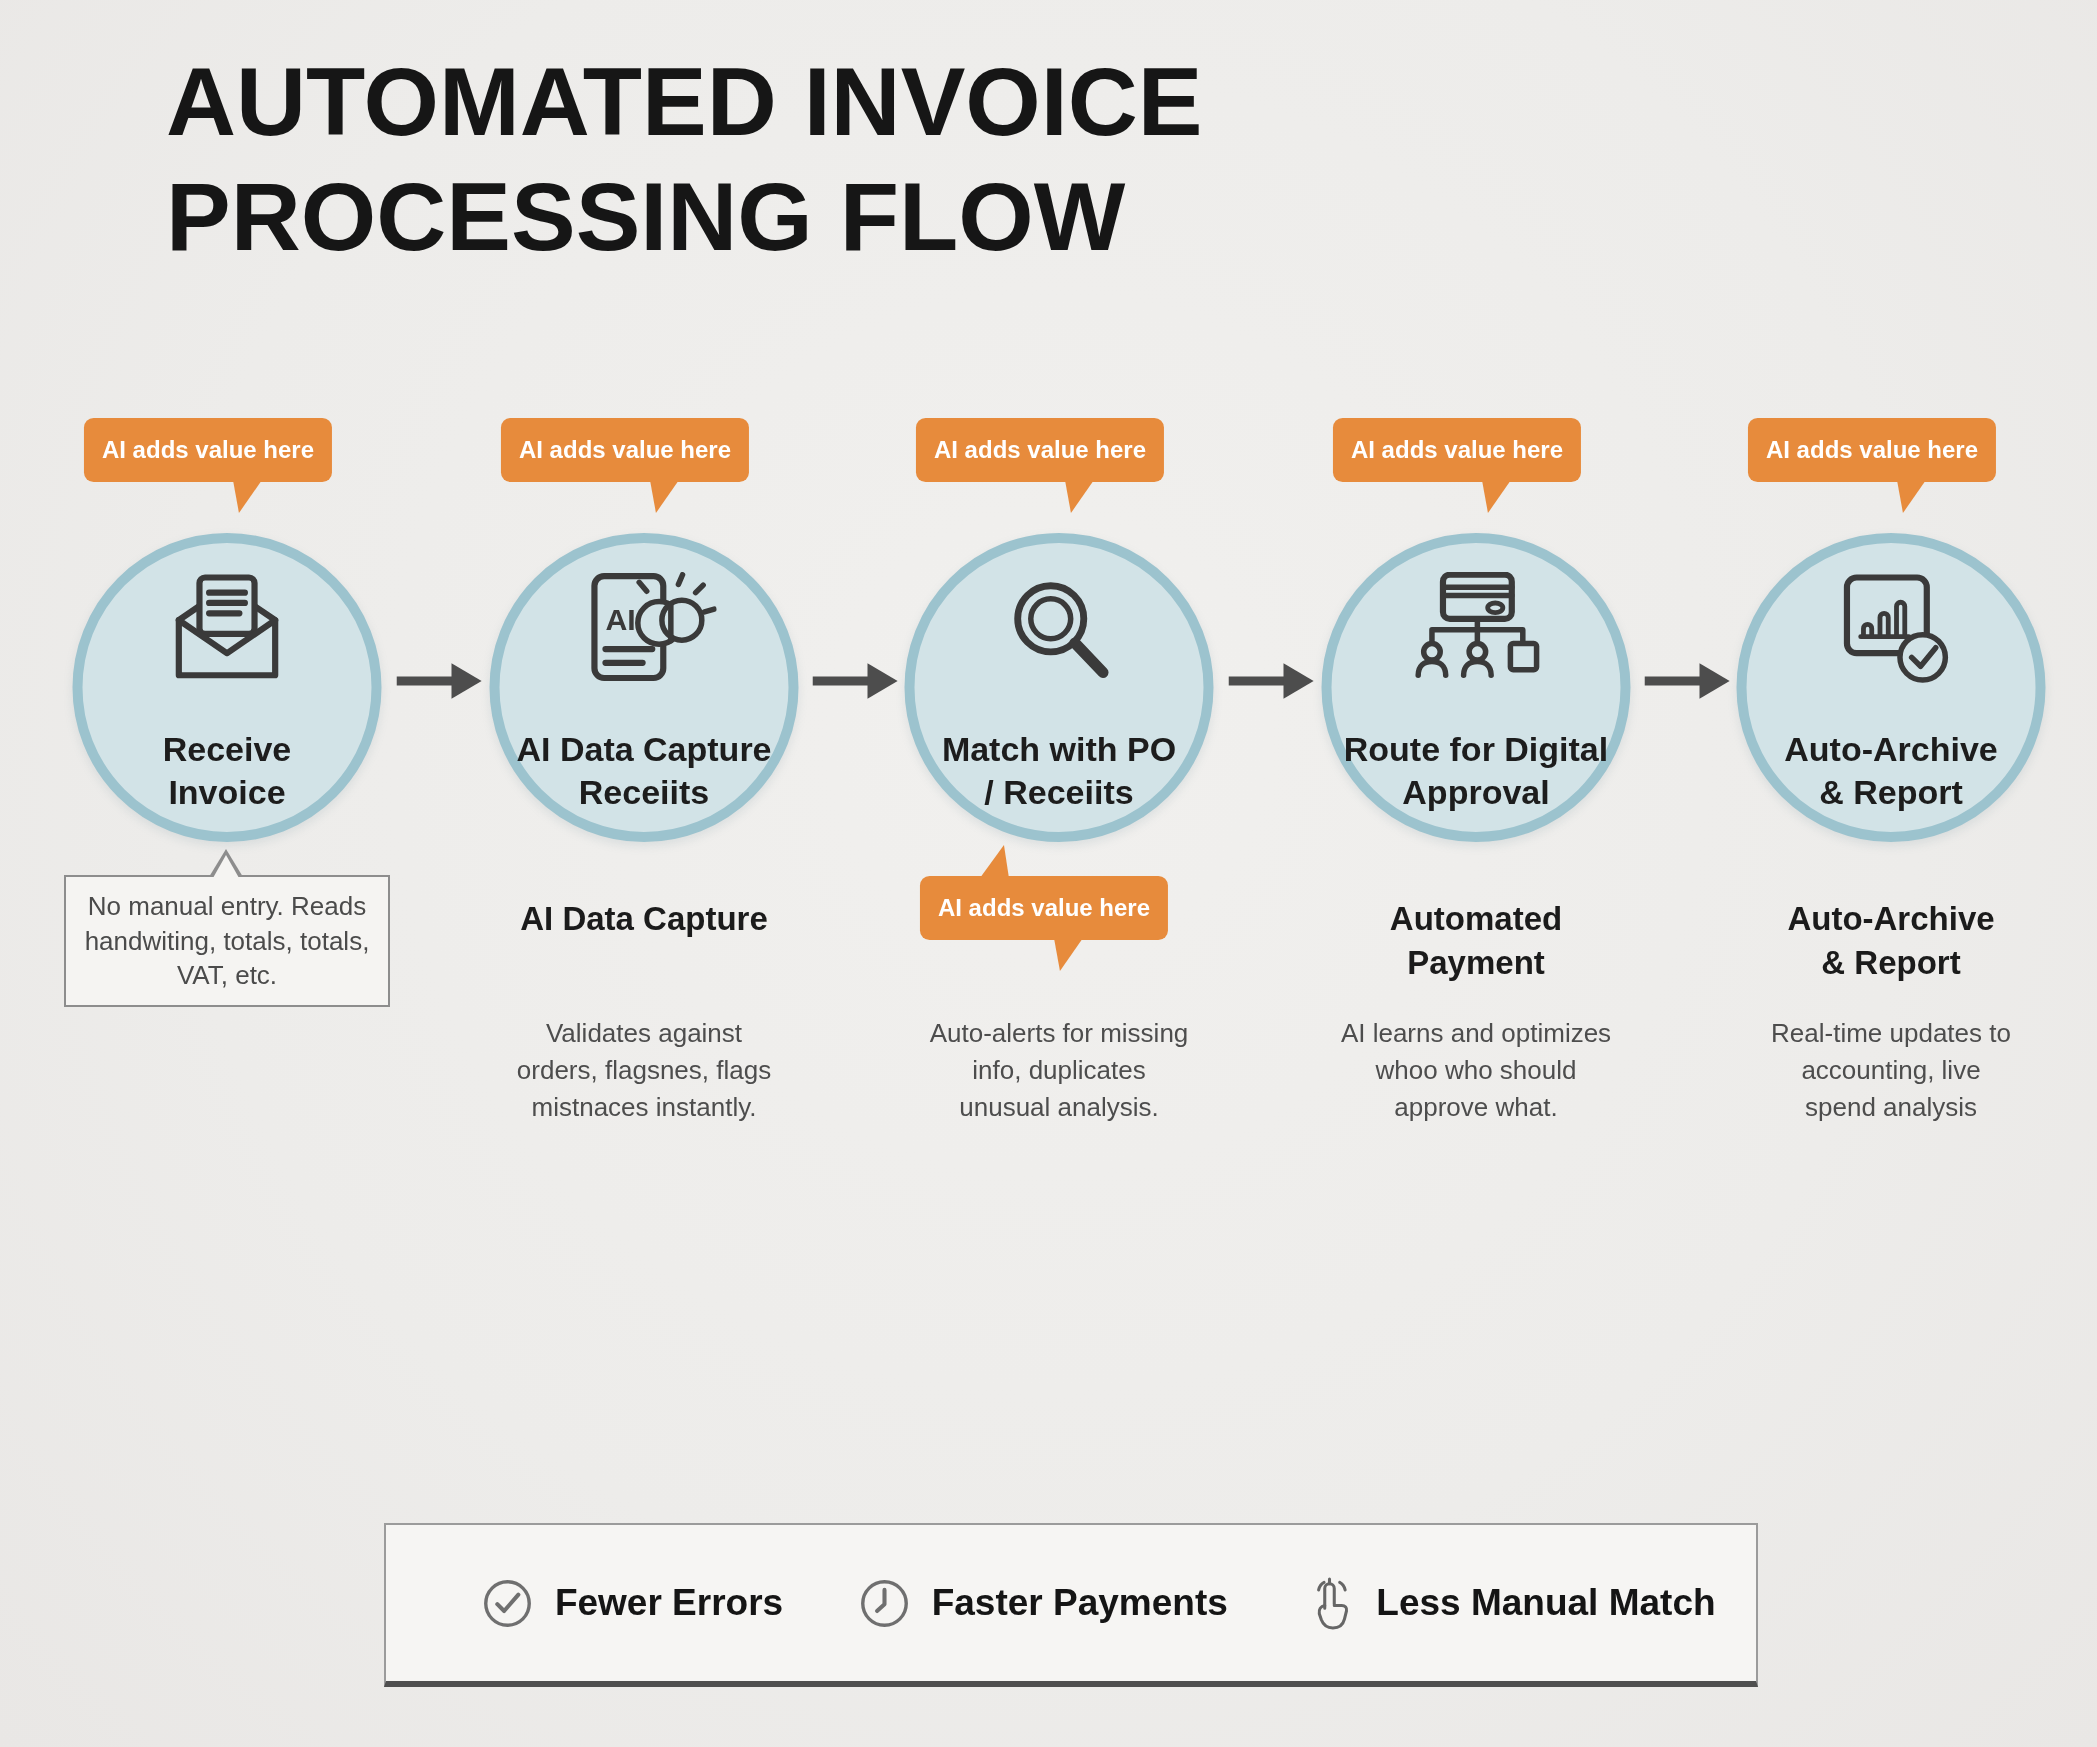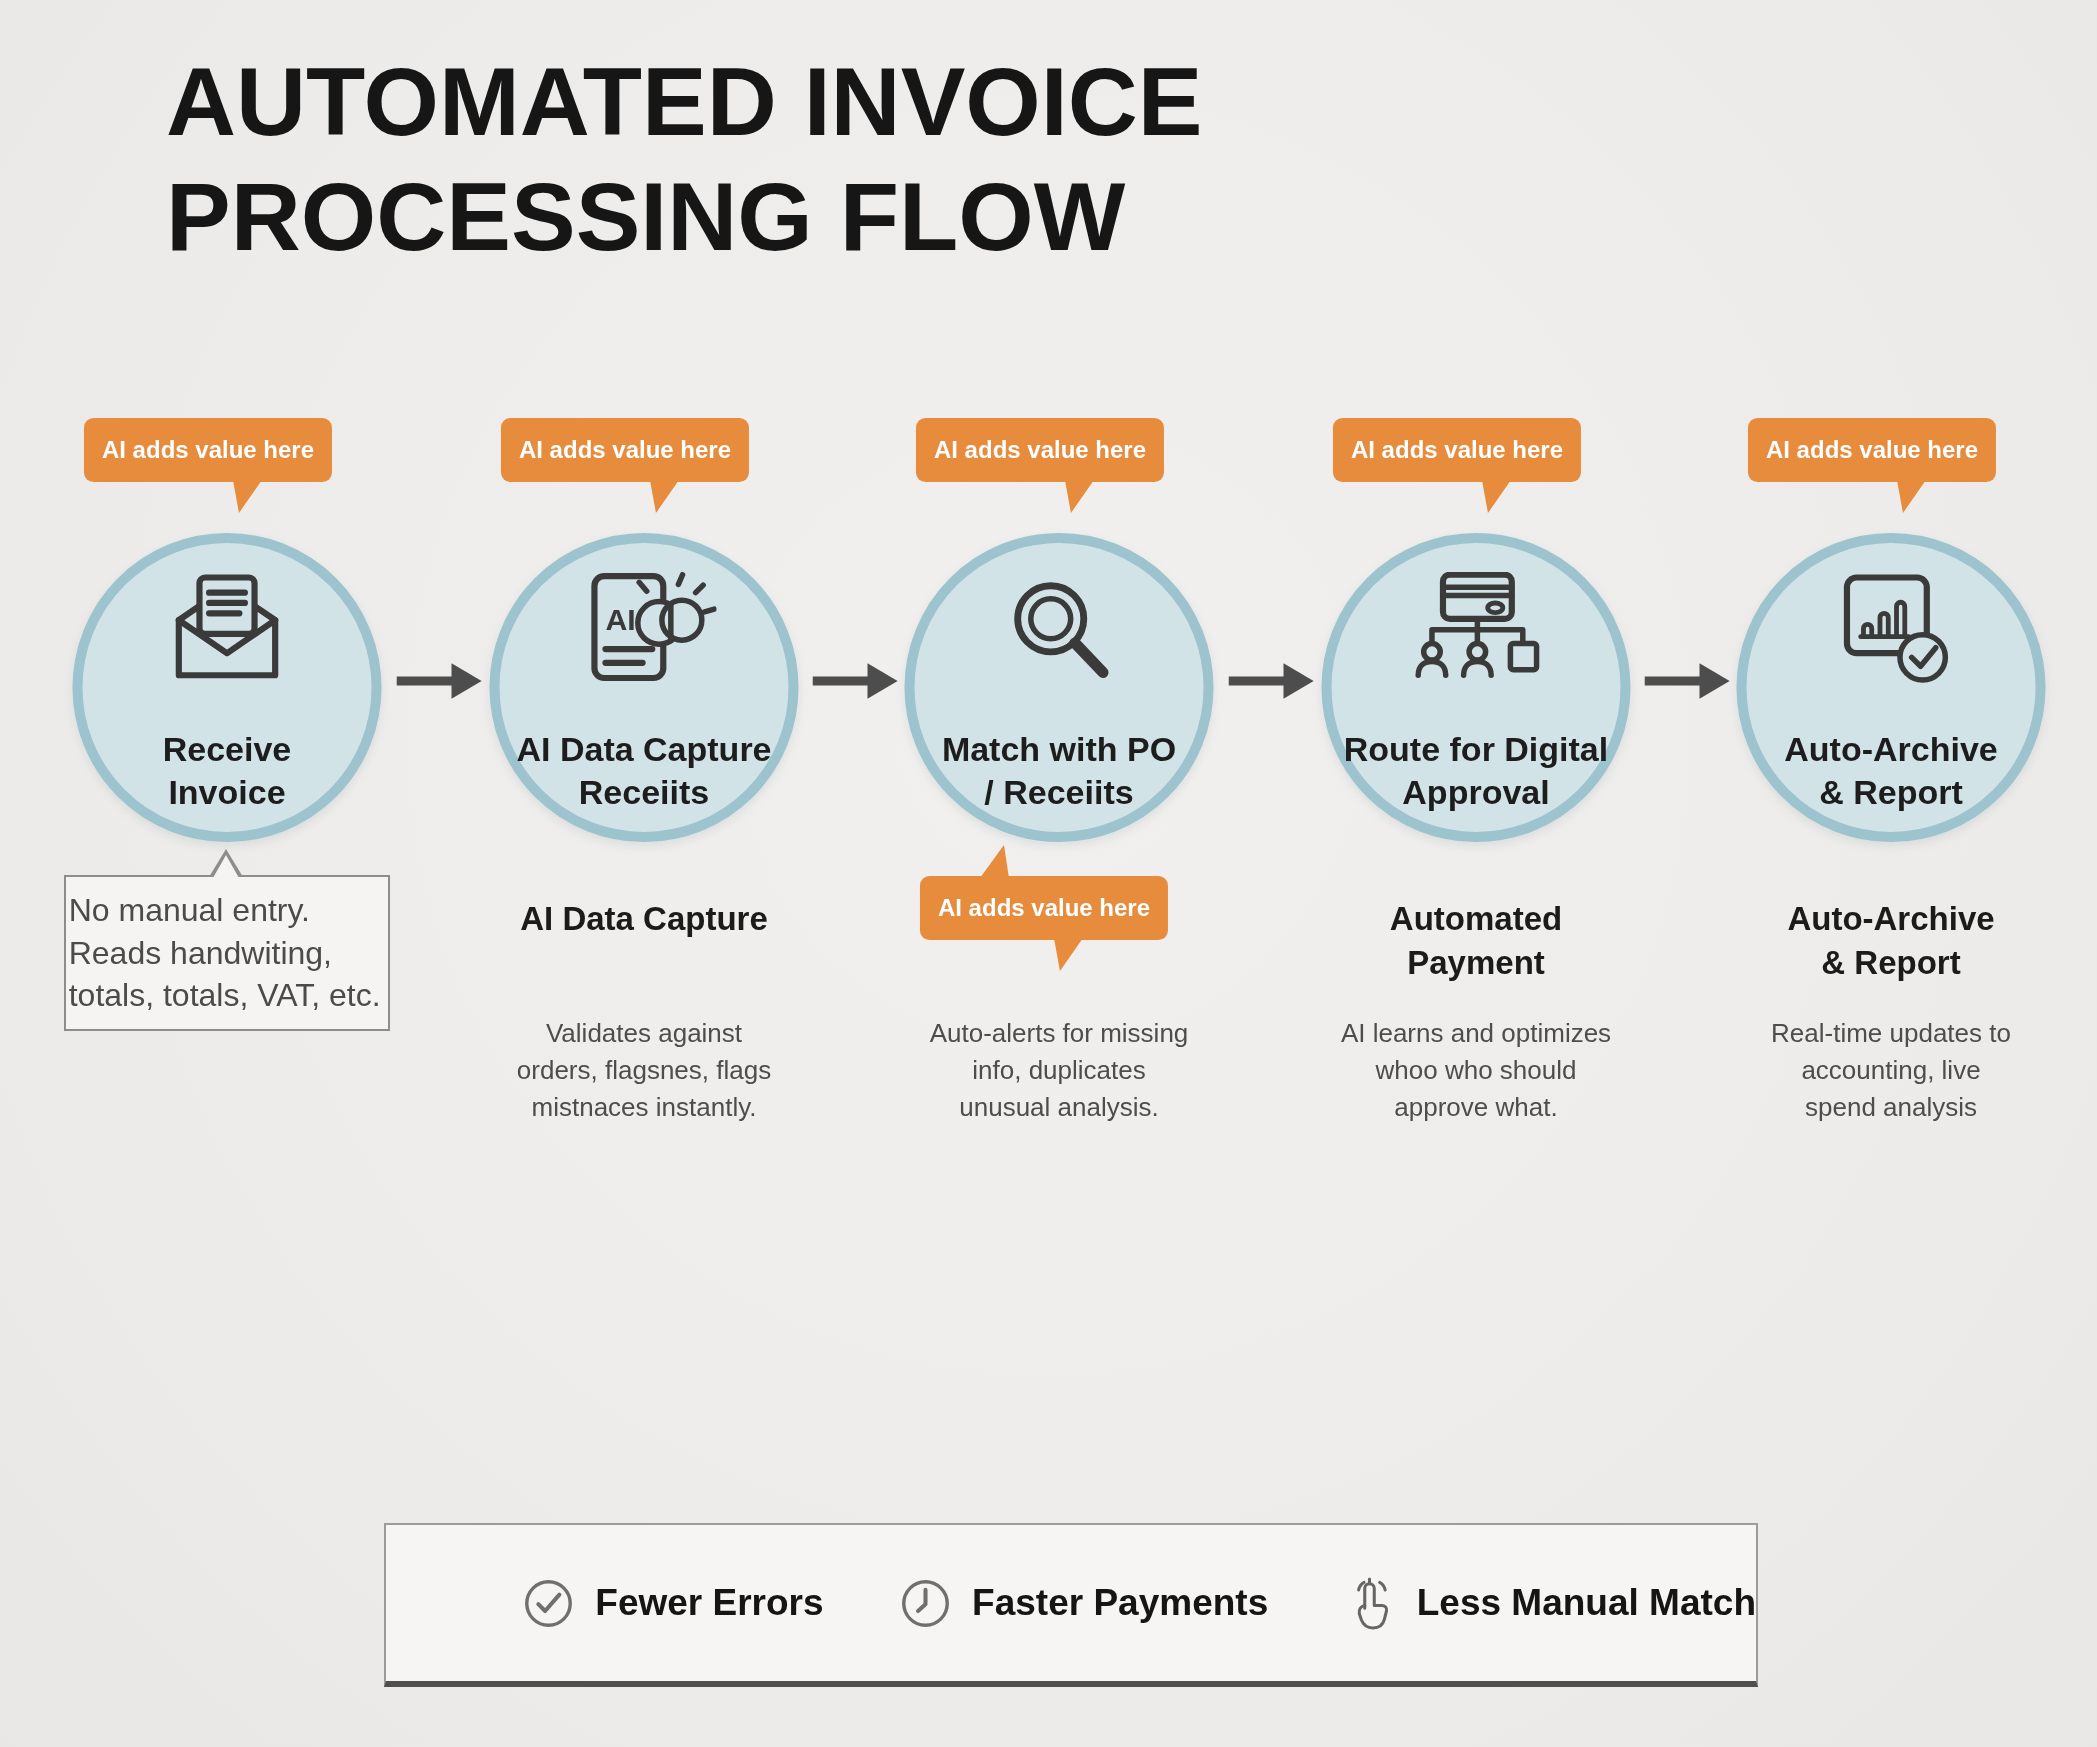--- a/index.html
+++ b/index.html
@@ -54,21 +54,21 @@
   .step-icon{position:absolute;top:162px;left:50%;transform:translateX(-50%);width:145px;height:117px;text-align:right;}
   .circle-label{
     position:absolute;top:318px;left:50%;transform:translateX(-50%);
     width:451px;text-align:center;
     font-size:34px;font-weight:700;line-height:1.26;color:#1d1d1d;
     white-space:pre-line;
   }
   .note-box{
     position:absolute;top:465px;left:50%;transform:translateX(-50%);
     width:326px;background:#f5f4f2;border:2.7px solid #8d8d8d;
-    color:#4b4b4b;font-size:32px;line-height:1.33;
+    color:#4b4b4b;font-size:26px;line-height:1.33;text-align:center;
     padding:12.3px 2.7px;
   }
   .note-box::before{
     content:"";position:absolute;top:-28px;left:50%;margin-left:-18.4px;width:0;height:0;
     border-left:17px solid transparent;border-right:17px solid transparent;
     border-bottom:28px solid #8d8d8d;
   }
   .note-box::after{
     content:"";position:absolute;top:-22px;left:50%;margin-left:-13.7px;width:0;height:0;
     border-left:13px solid transparent;border-right:13px solid transparent;
@@ -98,21 +98,21 @@
   .body-text{
     position:absolute;top:605px;left:-20.5px;width:451px;text-align:center;
     font-size:26px;line-height:1.42;color:#4d4d4d;white-space:pre-line;
   }
   .arrow{position:absolute;top:657px;width:89px;height:48px;}
   .arrow.a1{left:394px;} .arrow.a2{left:810px;} .arrow.a3{left:1226px;} .arrow.a4{left:1642px;}
 
   .footer{
     position:absolute;left:384px;top:1523px;width:1374px;height:164px;
     background:#f6f5f3;border:2px solid #9b9b9b;border-bottom:6.8px solid #4f4f4f;
-    display:flex;align-items:center;justify-content:flex-end;
+    display:flex;align-items:center;justify-content:center;
     padding-left:55px;gap:75px;
   }
   .fitem{display:flex;align-items:center;gap:20.5px;}
   .fitem .ficon{width:53px;height:53px;flex:0 0 auto;}
   .fitem .flabel{font-size:37px;font-weight:700;color:#151515;white-space:nowrap;}
   svg{display:block;}
   text.icon-ai{font-family:"Liberation Sans","DejaVu Sans",sans-serif;}
 </style>
 </head>
 <body>

